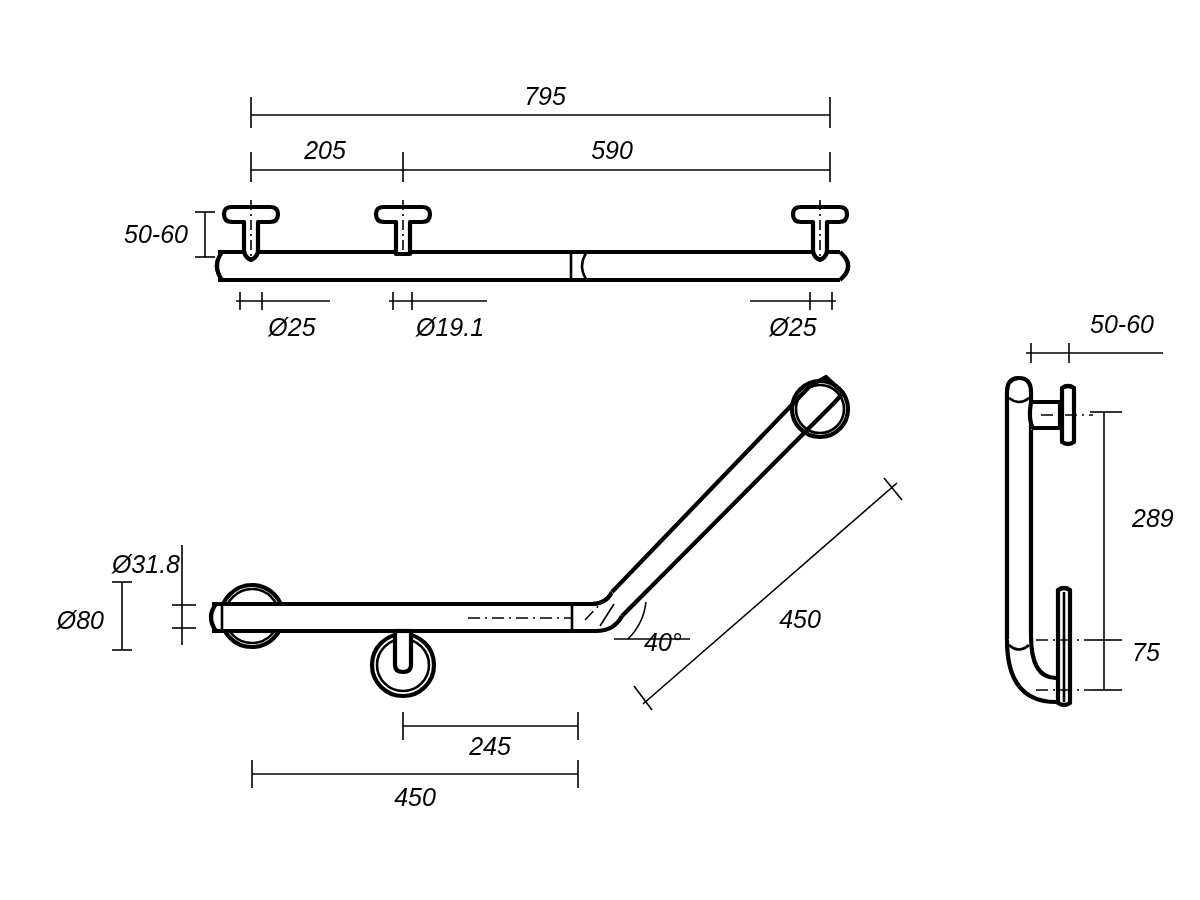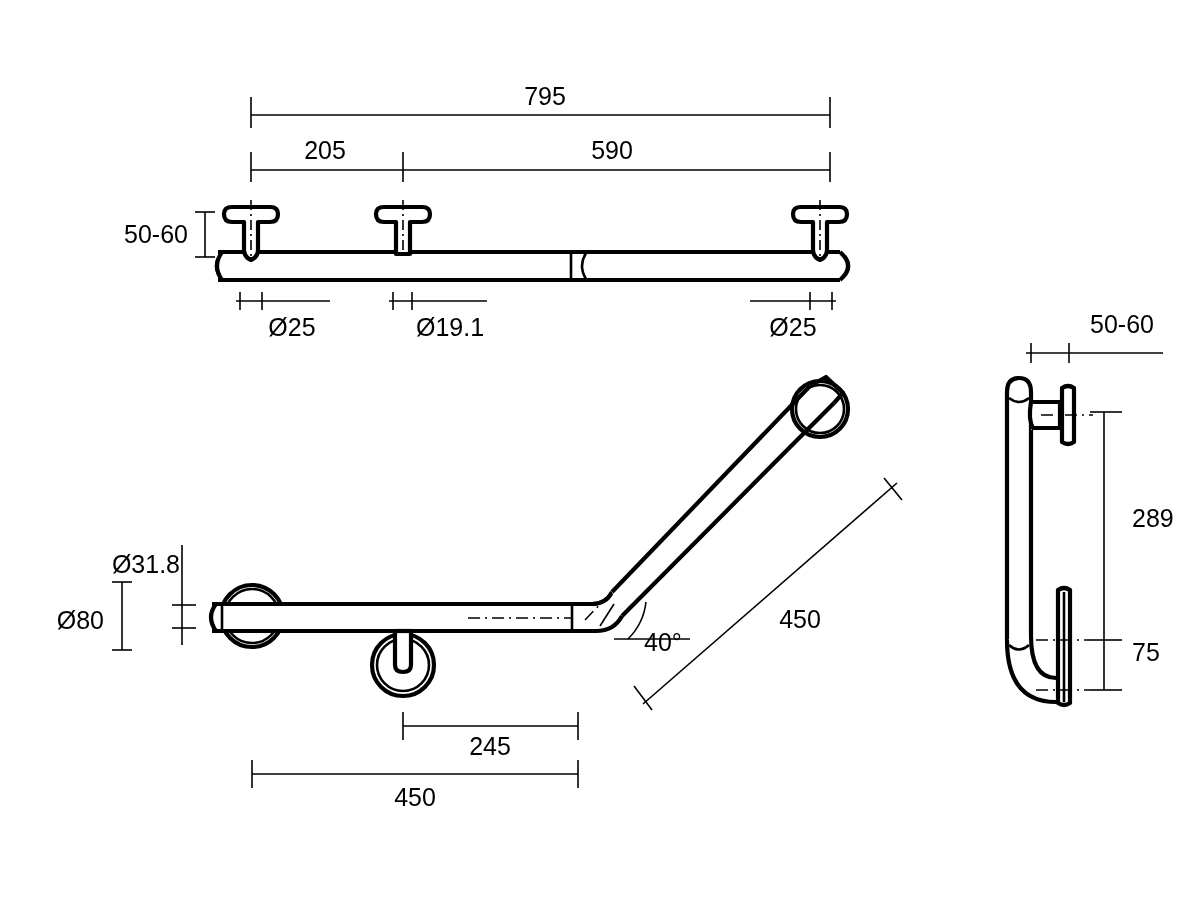--- a/index.html
+++ b/index.html
@@ -1,18 +1,18 @@
 <!DOCTYPE html>
 <html><head>
 <meta charset="utf-8">
 <style>
   html,body{margin:0;padding:0;background:#ffffff;}
   body{width:1200px;height:900px;overflow:hidden;
        font-family:"Liberation Sans","DejaVu Sans",sans-serif;}
-  #sheet{position:relative;width:1200px;height:900px;background:#fff;}
+  #sheet{position:relative;width:1200px;height:900px;background:#fff;font-style:italic;}
   svg{display:block;}
   .dimtext{font-family:"Liberation Sans","DejaVu Sans",sans-serif;
            font-size:25px;fill:#000;}
   .dimtext.mid{text-anchor:middle;}
   .dimtext.start{text-anchor:start;}
   .dimtext.end{text-anchor:end;}
 </style>
 </head>
 <body>
 

